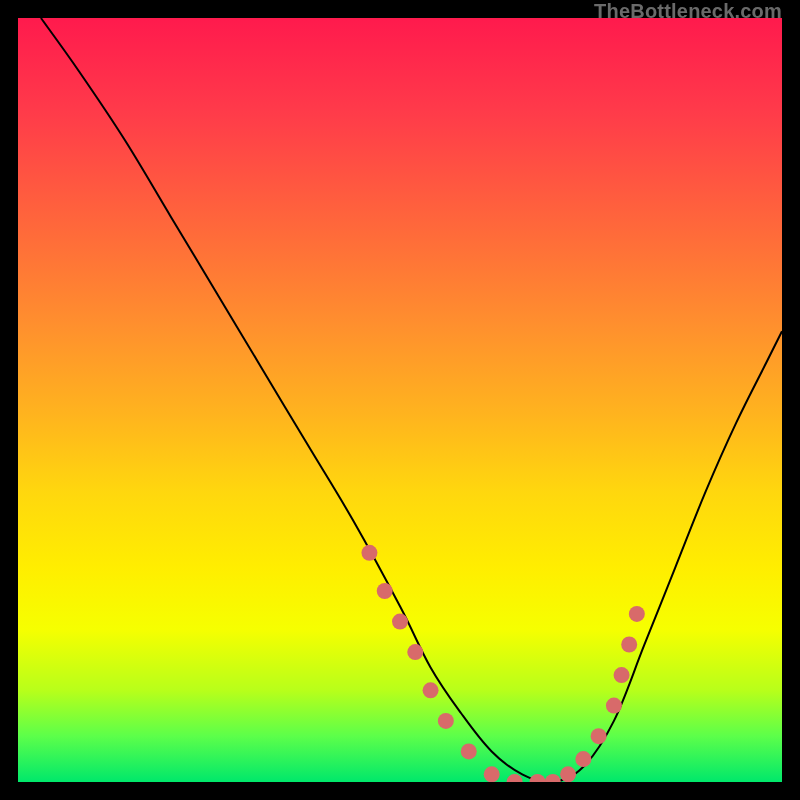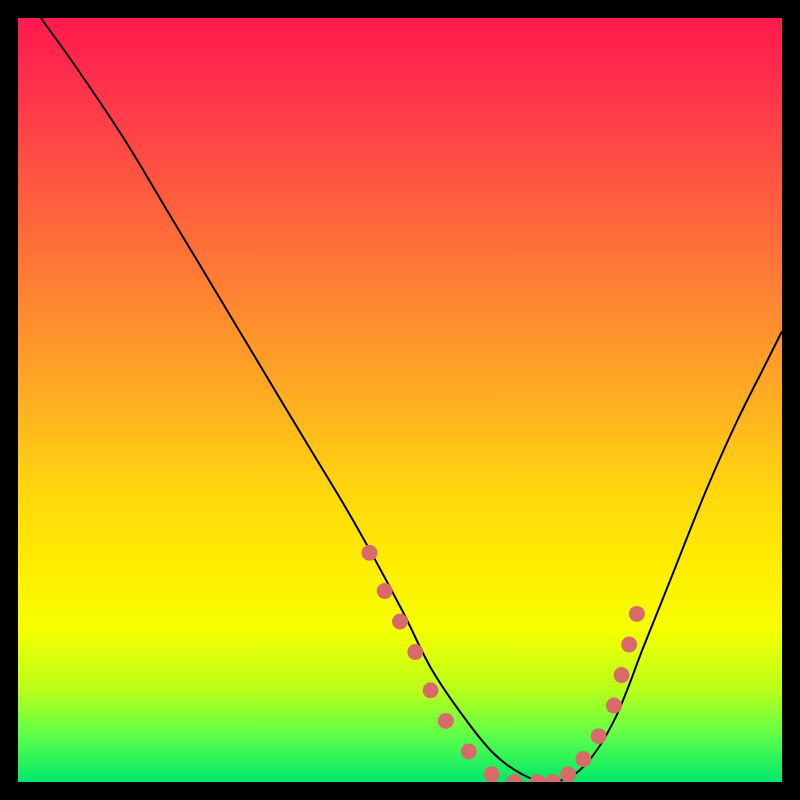--- a/index.html
+++ b/index.html
@@ -92,14 +92,15 @@
           <circle cx="565.36" cy="741.08" r="8" class="marker"></circle>
           <circle cx="580.64" cy="718.16" r="8" class="marker"></circle>
           <circle cx="595.9200000000001" cy="687.6" r="8" class="marker"></circle>
           <circle cx="603.5600000000001" cy="657.04" r="8" class="marker"></circle>
           <circle cx="611.2" cy="626.48" r="8" class="marker"></circle>
           <circle cx="618.84" cy="595.92" r="8" class="marker"></circle>
         </g>
     </svg>
   </div>
 
+  <div class="watermark">TheBottleneck.com</div>
 
 </div>
 
 </body></html>

